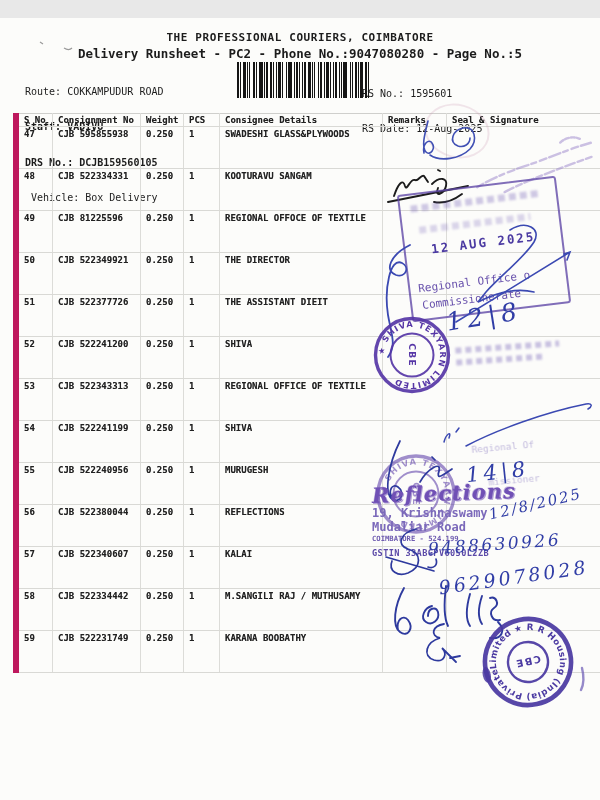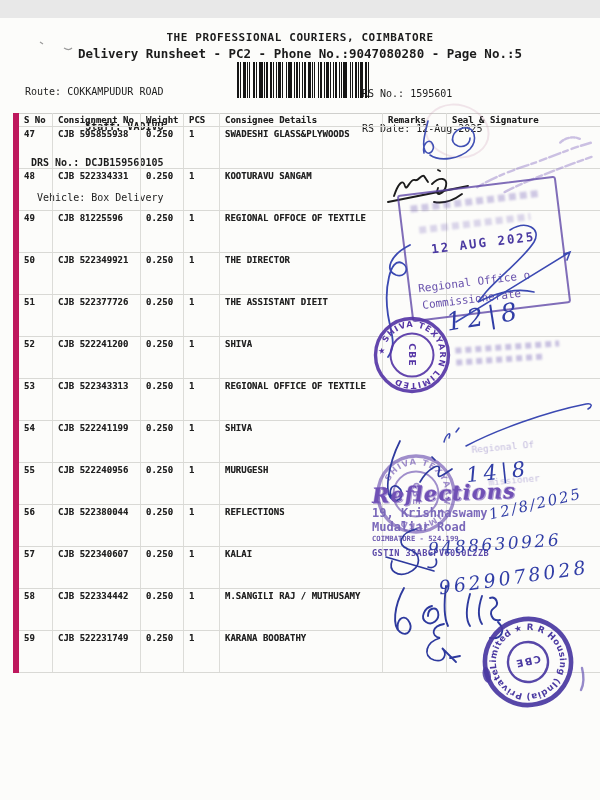--- a/index.html
+++ b/index.html
@@ -4,21 +4,21 @@
 <style>
   html,body{margin:0;padding:0;background:#e8e8e8;}
   .page{position:relative;width:600px;height:800px;margin:18px auto;background:#fcfcfa;overflow:hidden;
         font-family:"DejaVu Sans Mono", monospace;color:#1c1c1c;}
   .abs{position:absolute;}
 
   
   .title{left:0;top:13px;width:600px;text-align:center;font-size:11px;font-weight:bold;letter-spacing:.6px;}
   .subtitle{left:0;top:28px;width:600px;text-align:center;font-size:12.5px;font-weight:bold;}
   .info{font-size:10px;line-height:11.6px;white-space:pre;}
-  .info-left{left:25px;top:45px;text-align:right;}
+  .info-left{left:25px;top:45px;}
   .b{font-weight:bold;}
   .drs{margin-top:1.5px;}
   .rs-block{left:362px;top:47px;}
   .barcode{left:237px;top:44px;}
 
   
   .sheet{left:13px;top:95px;width:585px;border-collapse:collapse;table-layout:fixed;
          border-top:1px solid #cfcfcc;border-left:1px solid #dedeff00;}
   .sheet th,.sheet td{border-right:1px solid #dcdcd8;border-bottom:1px solid #d9d9d5;
         vertical-align:top;font-size:9px;font-weight:bold;text-align:left;

